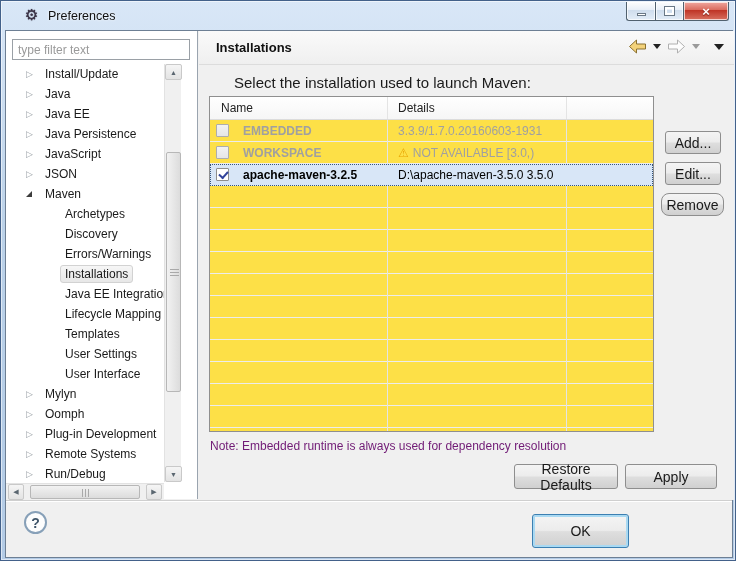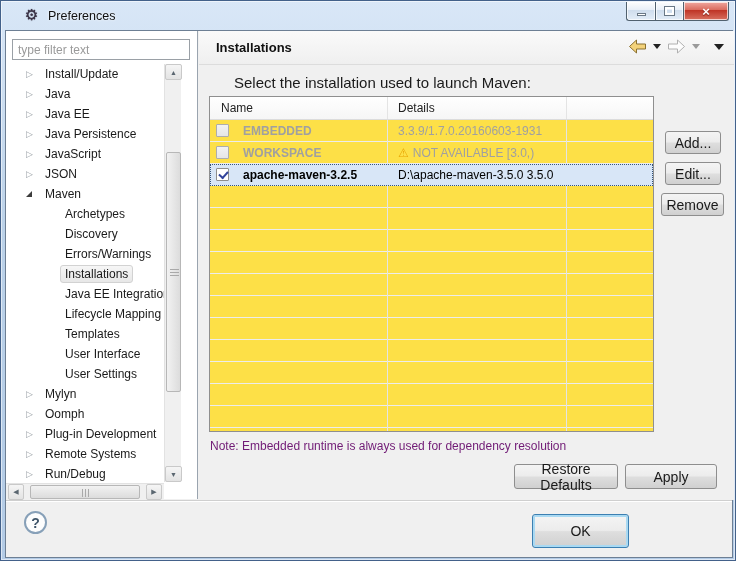--- a/index.html
+++ b/index.html
@@ -209,25 +209,25 @@
           <div class="tree-row lvl1">
             <span class="twisty"></span>
             <span class="tree-label">Lifecycle Mapping</span>
           </div>
           <div class="tree-row lvl1">
             <span class="twisty"></span>
             <span class="tree-label">Templates</span>
           </div>
           <div class="tree-row lvl1">
             <span class="twisty"></span>
+            <span class="tree-label">User Settings</span>
+          </div>
+          <div class="tree-row lvl1">
+            <span class="twisty"></span>
             <span class="tree-label">User Interface</span>
-          </div>
-          <div class="tree-row lvl1">
-            <span class="twisty"></span>
-            <span class="tree-label">User Settings</span>
           </div>
           <div class="tree-row lvl0">
             <span class="twisty">
               <span class="tw-collapsed">▷</span>
             </span>
             <span class="tree-label">Mylyn</span>
           </div>
           <div class="tree-row lvl0">
             <span class="twisty">
               <span class="tw-collapsed">▷</span>
@@ -319,21 +319,21 @@
               <span class="cell-details">
                 <span>D:\apache-maven-3.5.0 3.5.0</span>
               </span>
             </div>
           </div>
       </div>
 
       <div id="side-buttons">
           <button class="btn side-btn" style="top: 66px;">Add...</button>
           <button class="btn side-btn" style="top: 97px;">Edit...</button>
-          <button class="btn side-btn wide" style="top: 128px;">Remove</button>
+          <button class="btn side-btn wide" style="top: 128px; border-radius: 8px;">Remove</button>
         </div>
 
       <div class="note">Note: Embedded runtime is always used for dependency resolution</div>
       <button class="btn restore-btn">Restore Defaults</button>
       <button class="btn apply-btn">Apply</button>
     </div>
 
     <div class="footer-sep"></div>
     <div class="help-btn">?</div>
     <button class="btn ok-btn">OK</button>

